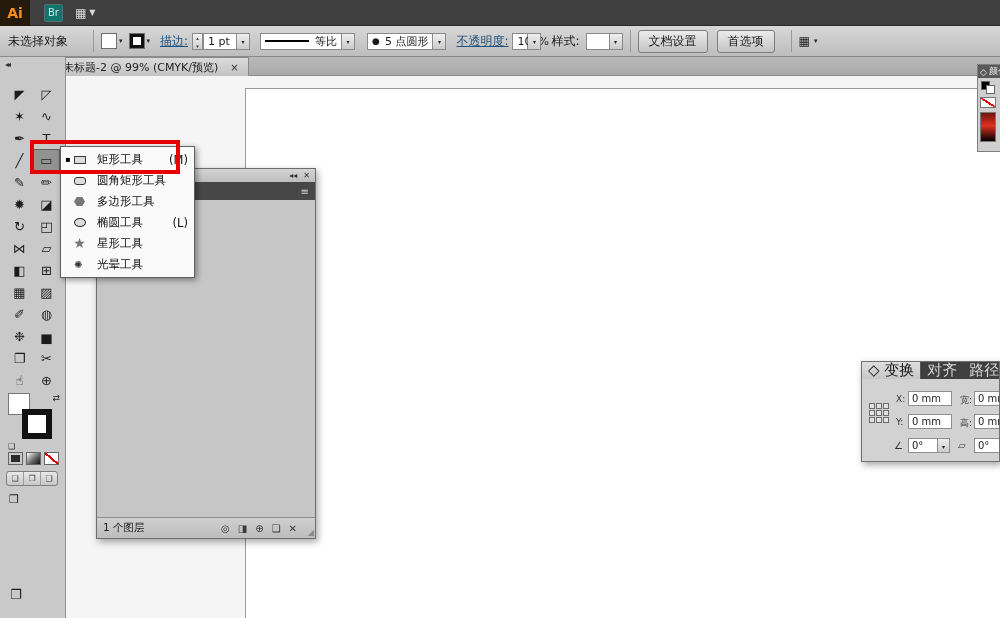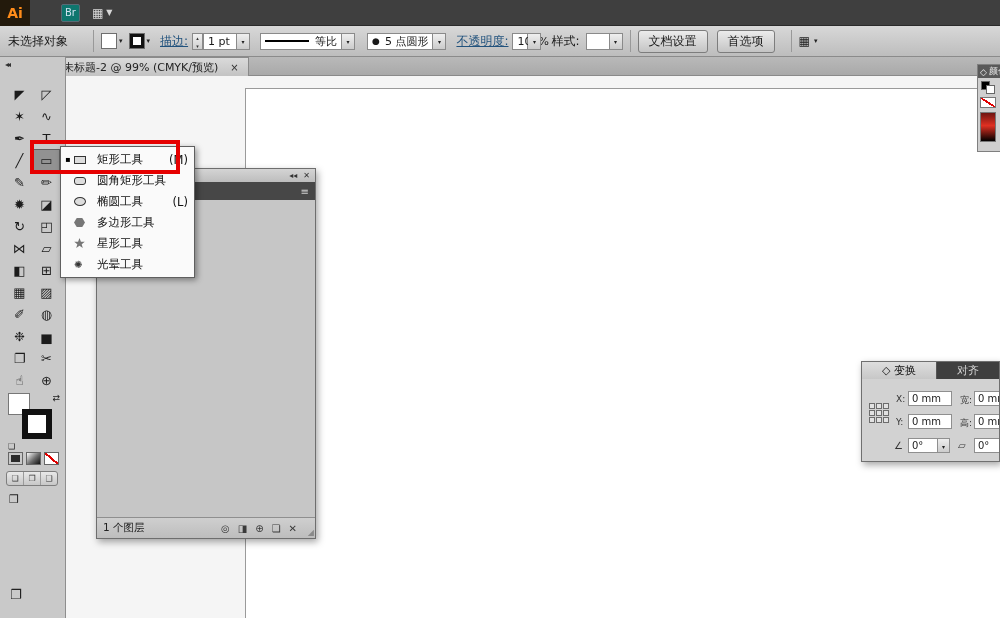--- a/index.html
+++ b/index.html
@@ -12,21 +12,21 @@
   .artboard { position:absolute; left:245px; top:88px; width:760px; height:535px; background:#fff;
               border-left:1px solid #9a9a9a; border-top:1px solid #9a9a9a; z-index:1; }
 
   
   .menubar { position:absolute; top:0; left:0; right:0; height:26px; background:#3f3f3f; display:flex; align-items:center;
              color:#e6e6e6; font-size:12px; z-index:50; border-bottom:1px solid #2a2a2a; }
   .ai-logo { width:30px; height:26px; background:#231a0c; color:#ff8c1a; font-weight:bold; font-size:14px;
              display:flex; align-items:center; justify-content:center; }
   .menu-items { display:flex; margin-left:6px; }
   .menu-item { padding:0 10px; line-height:25px; cursor:default; }
-  .bridge { margin-left:31px; background:#0f766e; color:#cfe3f0; font-size:10px; line-height:1;
+  .bridge { margin-left:14px; background:#0f766e; color:#cfe3f0; font-size:10px; line-height:1;
             padding:3px 3px; border:1px solid #5a6a74; border-radius:2px; }
   .workspace { display:flex; align-items:center; margin-left:12px; gap:3px; color:#d8d8d8; }
   .ws-grid { font-size:12px; } .ws-caret { font-size:8px; }
 
   
   .controlbar { position:absolute; top:26px; height:31px; left:0; right:0;
                 background:linear-gradient(#d8d8d8,#bdbdbd); border-bottom:1px solid #8b8b8b;
                 display:flex; align-items:center; font-size:12px; color:#1a1a1a; z-index:49; padding-left:8px; }
   .cb-status { width:78px; }
   .cb-sep { width:1px; height:22px; background:#999; margin:0 7px; flex:none; }
@@ -130,21 +130,21 @@
   .fi-star { width:11px; height:11px; background:#777;
              clip-path:polygon(50% 0,63% 35%,98% 35%,70% 57%,80% 92%,50% 70%,20% 92%,30% 57%,2% 35%,37% 35%); }
   .fi-flare { font-size:10px; line-height:1; color:#333; }
   .fi-label { flex:1; margin-left:6px; white-space:nowrap; }
   .fi-shortcut { margin-left:4px; white-space:nowrap; }
 
   
   .transform-panel { position:absolute; left:861px; top:361px; width:139px; height:101px; background:#d2d2d2;
                      border:1px solid #707070; box-shadow:2px 3px 7px rgba(0,0,0,.35); z-index:30; overflow:hidden; }
   .tp-tabs { height:17px; background:#3f3f3f; display:flex; overflow:hidden; }
-  .tp-tab { padding:2px 20px; font-size:11px; color:#d6d6d6; white-space:nowrap; line-height:13px; }
+  .tp-tab { padding:2px 6px; font-size:15px; color:#d6d6d6; white-space:nowrap; line-height:13px; }
   .tp-tab.active { background:linear-gradient(#dedede,#c7c7c7); color:#111; border-right:1px solid #555; }
   .tp-body { position:relative; height:84px; }
   .ref-grid { position:absolute; left:7px; top:24px; display:grid; grid-template-columns:repeat(3,6px);
               grid-template-rows:repeat(3,6px); gap:1px; }
   .ref-cell { border:1px solid #6d6d6d; background:#e2e2e2; }
   .tp-label { position:absolute; font-size:9px; color:#333; }
   .tp-field { position:absolute; height:15px; background:#fff; border:1px solid #8f8f8f; font-size:10px;
               line-height:13px; padding:0 3px; color:#222; white-space:nowrap; overflow:hidden; }
   .tp-caret { position:absolute; width:12px; height:15px; border:1px solid #8f8f8f; border-left:none;
               background:linear-gradient(#eee,#ccc); font-size:6px; text-align:center; line-height:15px; color:#222; }
@@ -322,32 +322,32 @@
           <span class="fi-marker"></span>
           <span class="fi-icon">
             <span class="fi-round"></span>
           </span>
           <span class="fi-label">圆角矩形工具</span>
           <span class="fi-shortcut"></span>
         </div>
         <div class="flyout-item">
           <span class="fi-marker"></span>
           <span class="fi-icon">
+            <span class="fi-poly"></span>
+          </span>
+          <span class="fi-label">多边形工具</span>
+          <span class="fi-shortcut"></span>
+        </div>
+        <div class="flyout-item">
+          <span class="fi-marker"></span>
+          <span class="fi-icon">
             <span class="fi-ellipse"></span>
           </span>
           <span class="fi-label">椭圆工具</span>
           <span class="fi-shortcut">(L)</span>
-        </div>
-        <div class="flyout-item">
-          <span class="fi-marker"></span>
-          <span class="fi-icon">
-            <span class="fi-poly"></span>
-          </span>
-          <span class="fi-label">多边形工具</span>
-          <span class="fi-shortcut"></span>
         </div>
         <div class="flyout-item">
           <span class="fi-marker"></span>
           <span class="fi-icon">
             <span class="fi-star"></span>
           </span>
           <span class="fi-label">星形工具</span>
           <span class="fi-shortcut"></span>
         </div>
         <div class="flyout-item">

